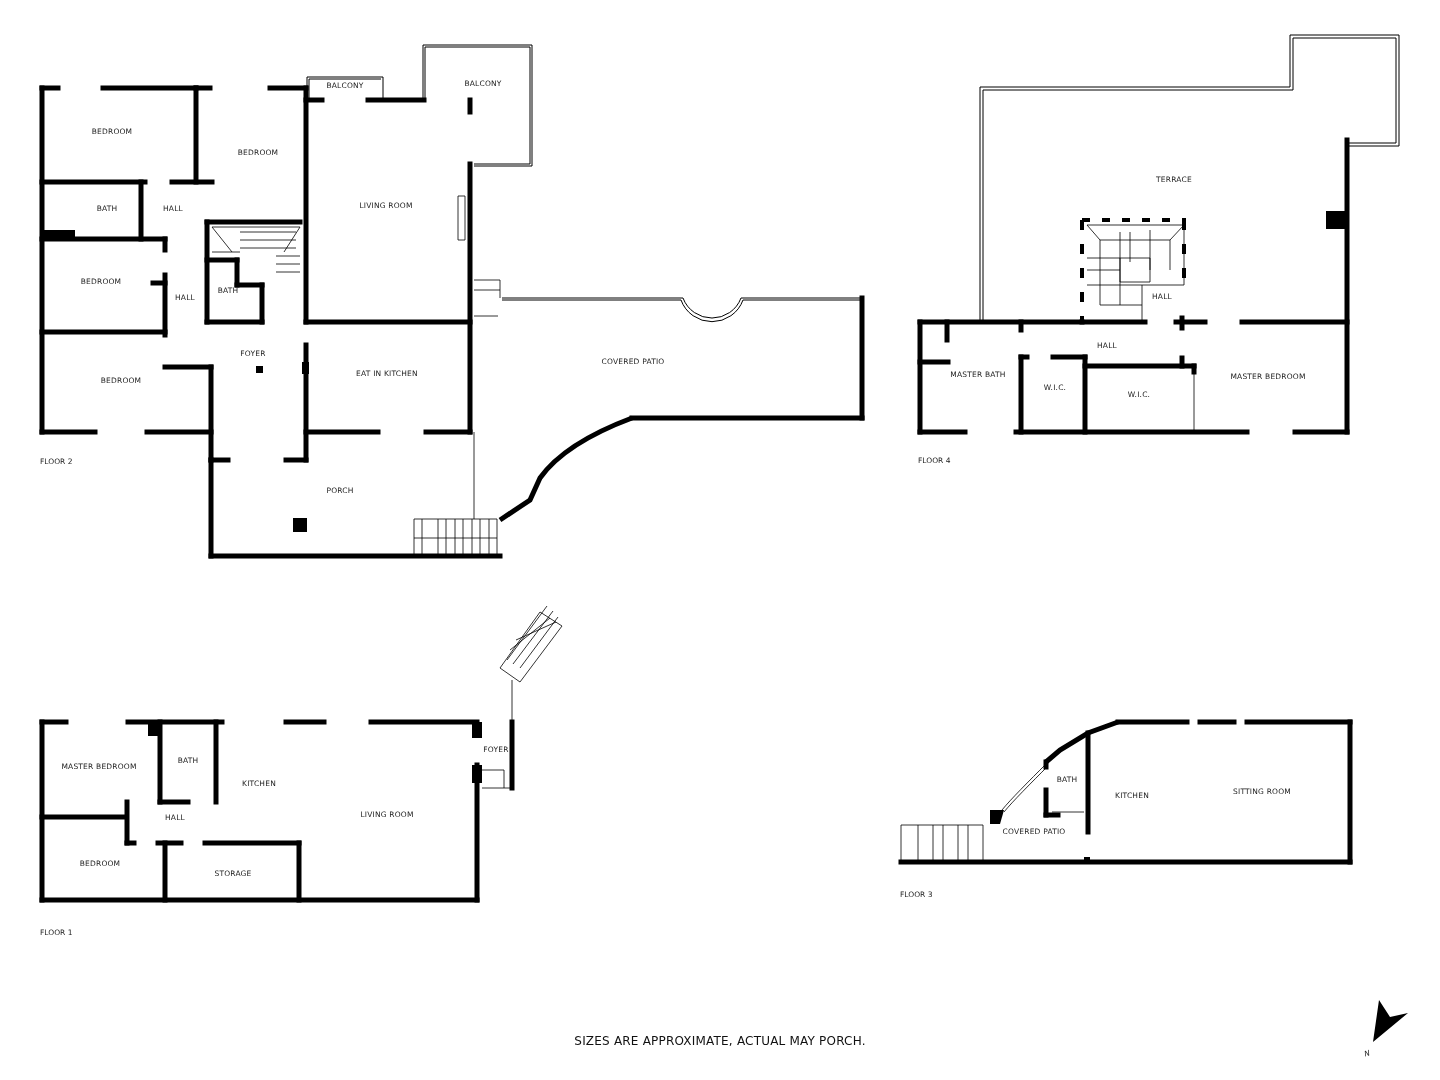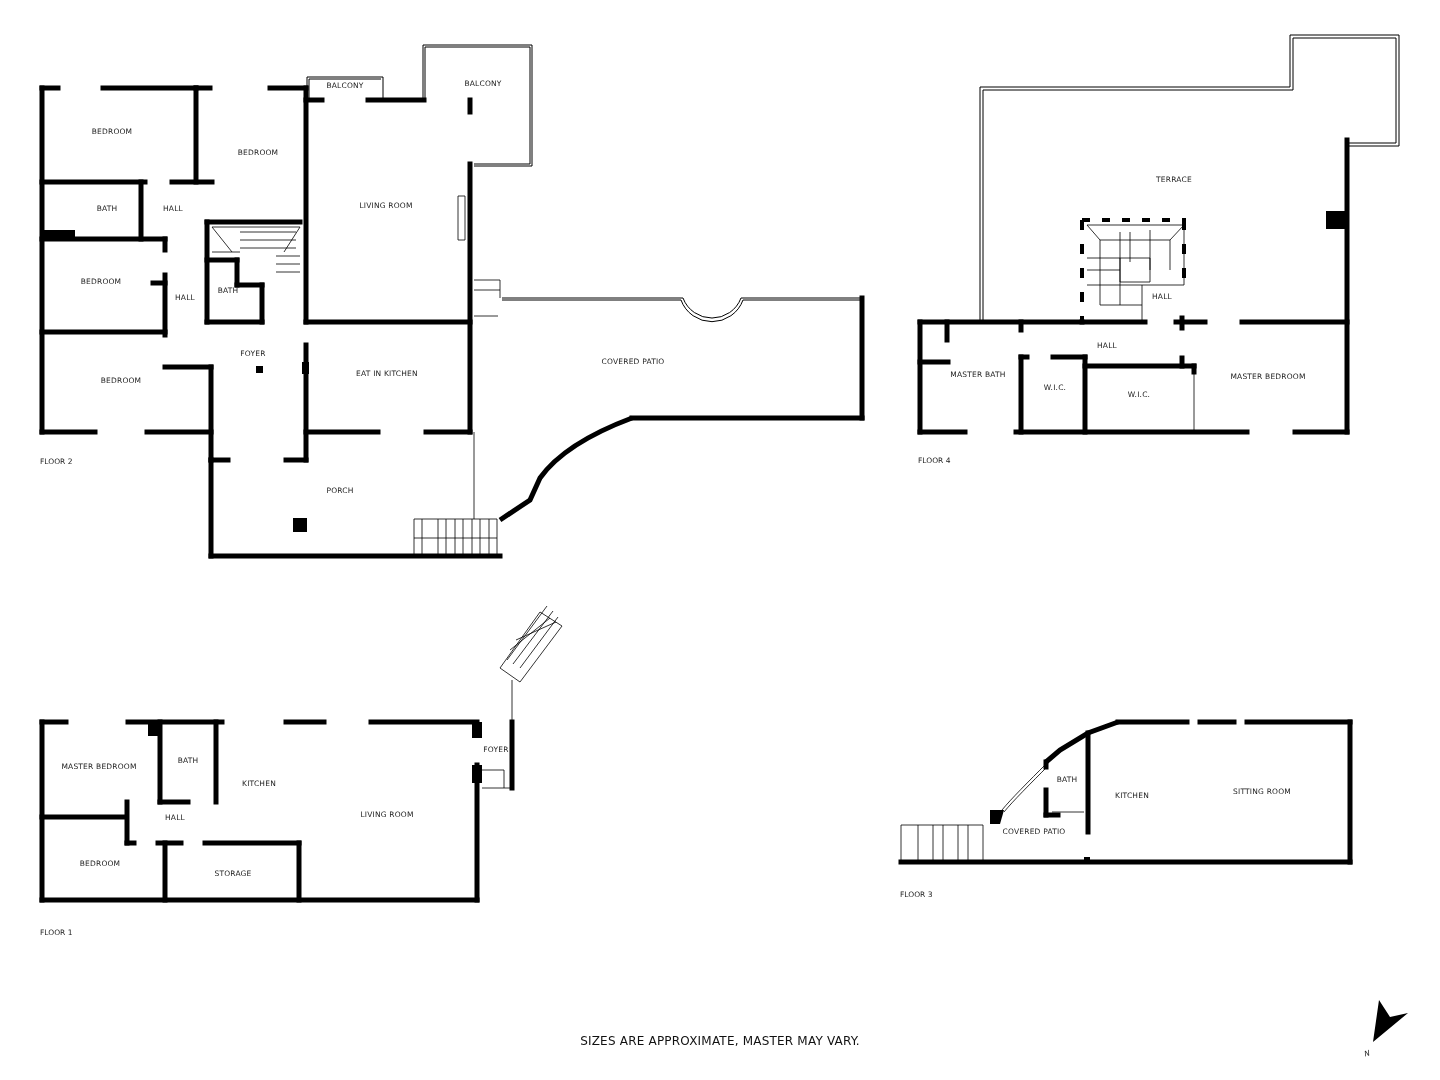--- a/index.html
+++ b/index.html
@@ -218,13 +218,13 @@
       <text x="40" y="935" class="floor-label">FLOOR 1</text>
       <text x="900" y="897" class="floor-label">FLOOR 3</text>
     </g>
 
   <g>
     <path d="M1379,1000 L1390,1017 L1408,1013 L1373,1042 Z" fill="#000"></path>
     <text id="compass-label" x="1364" y="1056" class="floor-label" font-style="italic" font-size="9" transform="rotate(-15 1366 1052)">N</text>
   </g>
 </svg>
 
-<div class="footer">SIZES ARE APPROXIMATE, MASTER MAY VARY.</div>
+<div class="footer">SIZES ARE APPROXIMATE, ACTUAL MAY PORCH.</div>
 
 </body></html>

